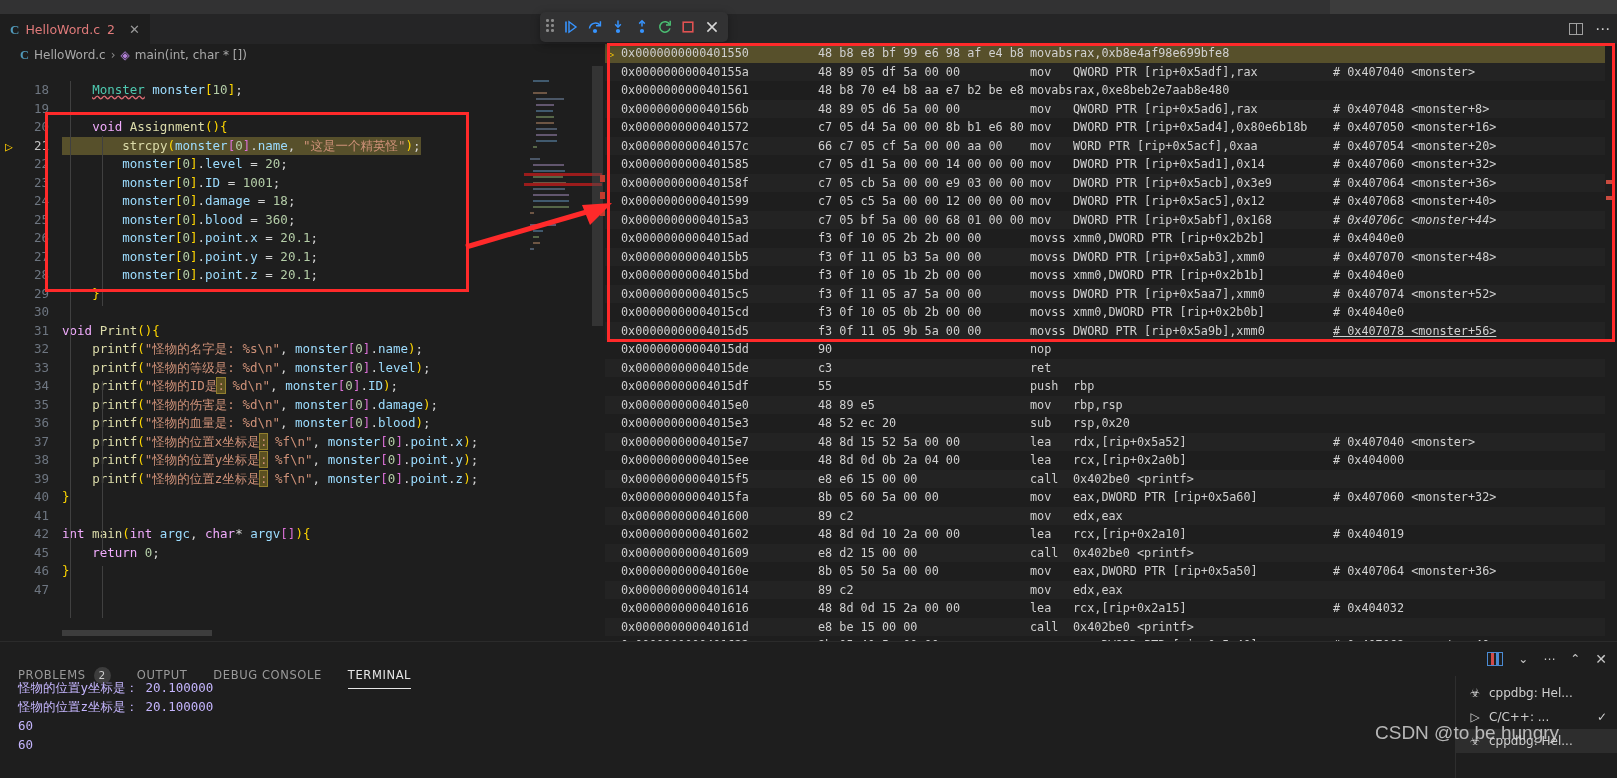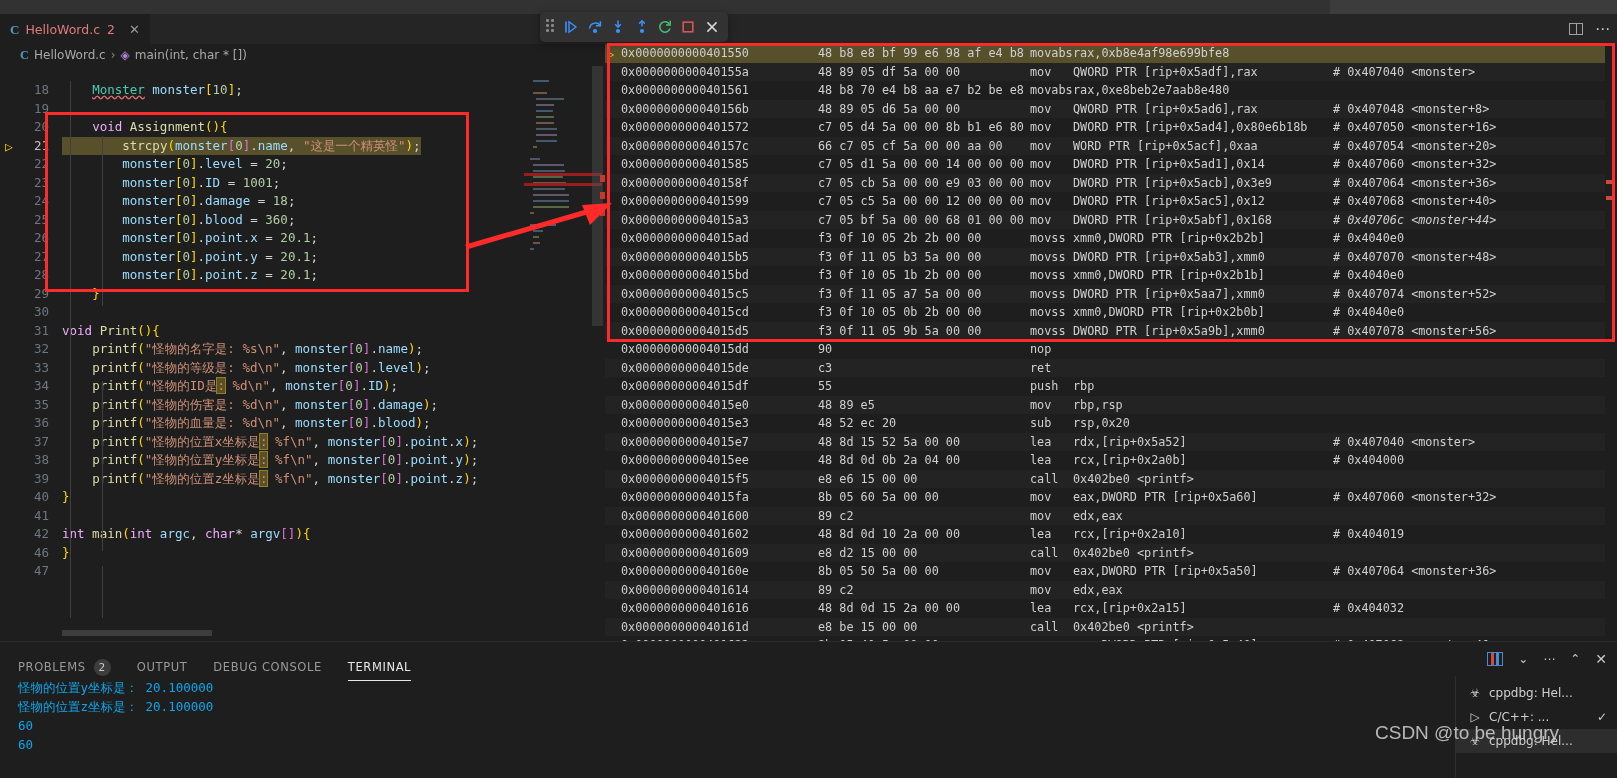--- a/index.html
+++ b/index.html
@@ -105,37 +105,37 @@
   .dscroll { position:absolute; left:1605px; top:44px; width:12px; height:597px; background:#1e1e1e;}
   .dovr { position:absolute; left:1606px; width:9px; height:4px; }
 
   
   .redbox { position:absolute; border:3px solid #ff2a2a; pointer-events:none; z-index:40;}
   .redarrow { position:absolute; z-index:40; pointer-events:none;}
 
   
   .panel { position:absolute; left:0; top:641px; width:1617px; height:137px; background:#1e1e1e;
            border-top:1px solid #2b2b2b;}
-  .paneltabs { position:absolute; left:0; top:8px; width:1617px; height:34px; display:flex;
+  .paneltabs { position:absolute; left:0; top:16px; width:1617px; height:34px; display:flex;
                align-items:center; padding-left:18px; gap:26px; }
   .ptab { font-size:11.5px; letter-spacing:.6px; color:#9a9a9a; position:relative;
           height:34px; display:flex; align-items:center; gap:8px; }
   .ptab.active { color:#e7e7e7; }
   .ptab.active:after { content:""; position:absolute; left:0; right:0; bottom:3px; height:1.5px; background:#e7e7e7;}
   .pbadge { min-width:17px; height:17px; border-radius:9px; background:#3d3d3d; color:#ccc;
             font-size:10.5px; display:flex; align-items:center; justify-content:center; padding:0 5px;}
   .panelright { position:absolute; right:10px; top:0; height:34px; display:flex; align-items:center; gap:15px;}
   .pnlsplit { width:16px; height:14px; border:1.5px solid #4b8bd4; position:relative; }
   .pnlsplit:before{content:""; position:absolute; left:3px; top:0; bottom:0; width:3px; background:#d14b4b;}
   .pnlsplit:after{content:""; position:absolute; left:8px; top:0; bottom:0; width:3px; background:#4b8bd4;}
   .chev { color:#c8c8c8; font-size:12px; }
   .xmark{ color:#c8c8c8; font-size:14px; }
 
   .term { position:absolute; left:18px; top:36px; font-family:"DejaVu Sans Mono", monospace;
-          font-size:12.5px; color:#0ea5e9; line-height:19px; }
+          font-size:12.5px; color:#c4b5fd; line-height:19px; }
 
   .termlist { position:absolute; right:0; top:34px; width:162px; height:103px; background:#1e1e1e;
               border-left:1px solid #2e2e2e; padding-top:5px; }
   .tlitem { height:24px; display:flex; align-items:center; gap:7px; padding-left:12px;
             font-size:12px; color:#cfcfcf; }
   .tlitem.sel { background:#2d2d2d; }
   .tlico { width:14px; text-align:center; font-size:12px; color:#cfcfcf;}
   .tlcheck { margin-left:auto; margin-right:10px; color:#cfcfcf; font-size:12px;}
 
   .watermark { position:absolute; left:1375px; top:722px; font-size:19px; color:#d8d8d8;
@@ -190,20 +190,21 @@
       <div class="cline"><span class="gutter">33</span><span class="ctext"><span class="t-punc"> </span><span class="t-punc"> </span><span class="t-punc"> </span><span class="t-punc"> </span><span class="t-fn">printf</span><span class="t-brkt1">(</span><span class="t-str">"怪物的等级是: %d\n"</span><span class="t-punc">,</span><span class="t-punc"> </span><span class="t-var">monster</span><span class="t-brkt2">[</span><span class="t-num">0</span><span class="t-brkt2">]</span><span class="t-punc">.</span><span class="t-var">level</span><span class="t-brkt1">)</span><span class="t-punc">;</span></span></div>
       <div class="cline"><span class="gutter">34</span><span class="ctext"><span class="t-punc"> </span><span class="t-punc"> </span><span class="t-punc"> </span><span class="t-punc"> </span><span class="t-fn">printf</span><span class="t-brkt1">(</span><span class="t-str">"怪物的ID是</span><span class="t-str selbox">:</span><span class="t-str"> %d\n"</span><span class="t-punc">,</span><span class="t-punc"> </span><span class="t-var">monster</span><span class="t-brkt2">[</span><span class="t-num">0</span><span class="t-brkt2">]</span><span class="t-punc">.</span><span class="t-var">ID</span><span class="t-brkt1">)</span><span class="t-punc">;</span></span></div>
       <div class="cline"><span class="gutter">35</span><span class="ctext"><span class="t-punc"> </span><span class="t-punc"> </span><span class="t-punc"> </span><span class="t-punc"> </span><span class="t-fn">printf</span><span class="t-brkt1">(</span><span class="t-str">"怪物的伤害是: %d\n"</span><span class="t-punc">,</span><span class="t-punc"> </span><span class="t-var">monster</span><span class="t-brkt2">[</span><span class="t-num">0</span><span class="t-brkt2">]</span><span class="t-punc">.</span><span class="t-var">damage</span><span class="t-brkt1">)</span><span class="t-punc">;</span></span></div>
       <div class="cline"><span class="gutter">36</span><span class="ctext"><span class="t-punc"> </span><span class="t-punc"> </span><span class="t-punc"> </span><span class="t-punc"> </span><span class="t-fn">printf</span><span class="t-brkt1">(</span><span class="t-str">"怪物的血量是: %d\n"</span><span class="t-punc">,</span><span class="t-punc"> </span><span class="t-var">monster</span><span class="t-brkt2">[</span><span class="t-num">0</span><span class="t-brkt2">]</span><span class="t-punc">.</span><span class="t-var">blood</span><span class="t-brkt1">)</span><span class="t-punc">;</span></span></div>
       <div class="cline"><span class="gutter">37</span><span class="ctext"><span class="t-punc"> </span><span class="t-punc"> </span><span class="t-punc"> </span><span class="t-punc"> </span><span class="t-fn">printf</span><span class="t-brkt1">(</span><span class="t-str">"怪物的位置x坐标是</span><span class="t-str selbox">:</span><span class="t-str"> %f\n"</span><span class="t-punc">,</span><span class="t-punc"> </span><span class="t-var">monster</span><span class="t-brkt2">[</span><span class="t-num">0</span><span class="t-brkt2">]</span><span class="t-punc">.</span><span class="t-var">point</span><span class="t-punc">.</span><span class="t-var">x</span><span class="t-brkt1">)</span><span class="t-punc">;</span></span></div>
       <div class="cline"><span class="gutter">38</span><span class="ctext"><span class="t-punc"> </span><span class="t-punc"> </span><span class="t-punc"> </span><span class="t-punc"> </span><span class="t-fn">printf</span><span class="t-brkt1">(</span><span class="t-str">"怪物的位置y坐标是</span><span class="t-str selbox">:</span><span class="t-str"> %f\n"</span><span class="t-punc">,</span><span class="t-punc"> </span><span class="t-var">monster</span><span class="t-brkt2">[</span><span class="t-num">0</span><span class="t-brkt2">]</span><span class="t-punc">.</span><span class="t-var">point</span><span class="t-punc">.</span><span class="t-var">y</span><span class="t-brkt1">)</span><span class="t-punc">;</span></span></div>
       <div class="cline"><span class="gutter">39</span><span class="ctext"><span class="t-punc"> </span><span class="t-punc"> </span><span class="t-punc"> </span><span class="t-punc"> </span><span class="t-fn">printf</span><span class="t-brkt1">(</span><span class="t-str">"怪物的位置z坐标是</span><span class="t-str selbox">:</span><span class="t-str"> %f\n"</span><span class="t-punc">,</span><span class="t-punc"> </span><span class="t-var">monster</span><span class="t-brkt2">[</span><span class="t-num">0</span><span class="t-brkt2">]</span><span class="t-punc">.</span><span class="t-var">point</span><span class="t-punc">.</span><span class="t-var">z</span><span class="t-brkt1">)</span><span class="t-punc">;</span></span></div>
       <div class="cline"><span class="gutter">40</span><span class="ctext"><span class="t-brkt1">}</span></span></div>
       <div class="cline"><span class="gutter">41</span><span class="ctext"></span></div>
       <div class="cline"><span class="gutter">42</span><span class="ctext"><span class="t-kw">int</span><span class="t-punc"> </span><span class="t-fn">main</span><span class="t-brkt1">(</span><span class="t-kw">int</span><span class="t-punc"> </span><span class="t-var">argc</span><span class="t-punc">,</span><span class="t-punc"> </span><span class="t-kw">char</span><span class="t-punc">*</span><span class="t-punc"> </span><span class="t-var">argv</span><span class="t-brkt2">[</span><span class="t-brkt2">]</span><span class="t-brkt1">)</span><span class="t-brkt1">{</span></span></div>
+      <div class="cline"><span class="gutter">45</span><span class="ctext"><span class="t-punc"> </span><span class="t-punc"> </span><span class="t-punc"> </span><span class="t-punc"> </span><span class="t-kw">return</span><span class="t-punc"> </span><span class="t-num">0</span><span class="t-punc">;</span></span></div>
       <div class="cline"><span class="gutter">46</span><span class="ctext"><span class="t-brkt1">}</span></span></div>
       <div class="cline"><span class="gutter">47</span><span class="ctext"></span></div>
       <div class="indentguide" style="left: 70px; top: 0px; height: 575px;"></div>
       <div class="indentguide" style="left: 102px; top: 55px; height: 170px;"></div>
       <div class="indentguide" style="left: 102px; top: 300px; height: 170px;"></div>
       <div class="indentguide" style="left: 102px; top: 485px; height: 75px;"></div>
     </div>
   <div class="minimap" id="minimap">
       <div class="mrow" style="left: 9.2px; top: 14px; width: 15.6px; background: rgb(78, 111, 138); opacity: 0.75;"></div>
       <div class="mrow" style="left: 9.2px; top: 26px; width: 14.04px; background: rgb(138, 106, 82); opacity: 0.75;"></div>
@@ -250,21 +251,21 @@
       <div class="drow odd"><span class="daddr">0x000000000040157c</span><span class="dhex">66 c7 05 cf 5a 00 00 aa 00</span><span class="dmn">mov</span><span class="dops">WORD PTR [rip+0x5acf],0xaa</span><span class="dcmt" style="left: 728px;"># 0x407054 &lt;monster+20&gt;</span></div>
       <div class="drow"><span class="daddr">0x0000000000401585</span><span class="dhex">c7 05 d1 5a 00 00 14 00 00 00</span><span class="dmn">mov</span><span class="dops">DWORD PTR [rip+0x5ad1],0x14</span><span class="dcmt" style="left: 728px;"># 0x407060 &lt;monster+32&gt;</span></div>
       <div class="drow odd"><span class="daddr">0x000000000040158f</span><span class="dhex">c7 05 cb 5a 00 00 e9 03 00 00</span><span class="dmn">mov</span><span class="dops">DWORD PTR [rip+0x5acb],0x3e9</span><span class="dcmt" style="left: 728px;"># 0x407064 &lt;monster+36&gt;</span></div>
       <div class="drow"><span class="daddr">0x0000000000401599</span><span class="dhex">c7 05 c5 5a 00 00 12 00 00 00</span><span class="dmn">mov</span><span class="dops">DWORD PTR [rip+0x5ac5],0x12</span><span class="dcmt" style="left: 728px;"># 0x407068 &lt;monster+40&gt;</span></div>
       <div class="drow odd"><span class="daddr">0x00000000004015a3</span><span class="dhex">c7 05 bf 5a 00 00 68 01 00 00</span><span class="dmn">mov</span><span class="dops">DWORD PTR [rip+0x5abf],0x168</span><span class="dcmt" style="left: 728px; font-style: italic;"># 0x40706c &lt;monster+44&gt;</span></div>
       <div class="drow"><span class="daddr">0x00000000004015ad</span><span class="dhex">f3 0f 10 05 2b 2b 00 00</span><span class="dmn">movss</span><span class="dops">xmm0,DWORD PTR [rip+0x2b2b]</span><span class="dcmt" style="left: 728px;"># 0x4040e0</span></div>
       <div class="drow odd"><span class="daddr">0x00000000004015b5</span><span class="dhex">f3 0f 11 05 b3 5a 00 00</span><span class="dmn">movss</span><span class="dops">DWORD PTR [rip+0x5ab3],xmm0</span><span class="dcmt" style="left: 728px;"># 0x407070 &lt;monster+48&gt;</span></div>
       <div class="drow"><span class="daddr">0x00000000004015bd</span><span class="dhex">f3 0f 10 05 1b 2b 00 00</span><span class="dmn">movss</span><span class="dops">xmm0,DWORD PTR [rip+0x2b1b]</span><span class="dcmt" style="left: 728px;"># 0x4040e0</span></div>
       <div class="drow odd"><span class="daddr">0x00000000004015c5</span><span class="dhex">f3 0f 11 05 a7 5a 00 00</span><span class="dmn">movss</span><span class="dops">DWORD PTR [rip+0x5aa7],xmm0</span><span class="dcmt" style="left: 728px;"># 0x407074 &lt;monster+52&gt;</span></div>
       <div class="drow"><span class="daddr">0x00000000004015cd</span><span class="dhex">f3 0f 10 05 0b 2b 00 00</span><span class="dmn">movss</span><span class="dops">xmm0,DWORD PTR [rip+0x2b0b]</span><span class="dcmt" style="left: 728px;"># 0x4040e0</span></div>
-      <div class="drow odd"><span class="daddr">0x00000000004015d5</span><span class="dhex">f3 0f 11 05 9b 5a 00 00</span><span class="dmn">movss</span><span class="dops">DWORD PTR [rip+0x5a9b],xmm0</span><span class="dcmt" style="left: 728px;"># 0x407078 &lt;monster+56&gt;</span></div>
+      <div class="drow odd"><span class="daddr">0x00000000004015d5</span><span class="dhex">f3 0f 11 05 9b 5a 00 00</span><span class="dmn">movss</span><span class="dops">DWORD PTR [rip+0x5a9b],xmm0</span><span class="dcmt" style="left: 728px; text-decoration: underline;"># 0x407078 &lt;monster+56&gt;</span></div>
       <div class="drow"><span class="daddr">0x00000000004015dd</span><span class="dhex">90</span><span class="dmn">nop</span><span class="dops"></span></div>
       <div class="drow odd"><span class="daddr">0x00000000004015de</span><span class="dhex">c3</span><span class="dmn">ret</span><span class="dops"></span></div>
       <div class="drow"><span class="daddr">0x00000000004015df</span><span class="dhex">55</span><span class="dmn">push</span><span class="dops">rbp</span></div>
       <div class="drow odd"><span class="daddr">0x00000000004015e0</span><span class="dhex">48 89 e5</span><span class="dmn">mov</span><span class="dops">rbp,rsp</span></div>
       <div class="drow"><span class="daddr">0x00000000004015e3</span><span class="dhex">48 52 ec 20</span><span class="dmn">sub</span><span class="dops">rsp,0x20</span></div>
       <div class="drow odd"><span class="daddr">0x00000000004015e7</span><span class="dhex">48 8d 15 52 5a 00 00</span><span class="dmn">lea</span><span class="dops">rdx,[rip+0x5a52]</span><span class="dcmt" style="left: 728px;"># 0x407040 &lt;monster&gt;</span></div>
       <div class="drow"><span class="daddr">0x00000000004015ee</span><span class="dhex">48 8d 0d 0b 2a 04 00</span><span class="dmn">lea</span><span class="dops">rcx,[rip+0x2a0b]</span><span class="dcmt" style="left: 728px;"># 0x404000</span></div>
       <div class="drow odd"><span class="daddr">0x00000000004015f5</span><span class="dhex">e8 e6 15 00 00</span><span class="dmn">call</span><span class="dops">0x402be0 &lt;printf&gt;</span></div>
       <div class="drow"><span class="daddr">0x00000000004015fa</span><span class="dhex">8b 05 60 5a 00 00</span><span class="dmn">mov</span><span class="dops">eax,DWORD PTR [rip+0x5a60]</span><span class="dcmt" style="left: 728px;"># 0x407060 &lt;monster+32&gt;</span></div>
       <div class="drow odd"><span class="daddr">0x0000000000401600</span><span class="dhex">89 c2</span><span class="dmn">mov</span><span class="dops">edx,eax</span></div>

